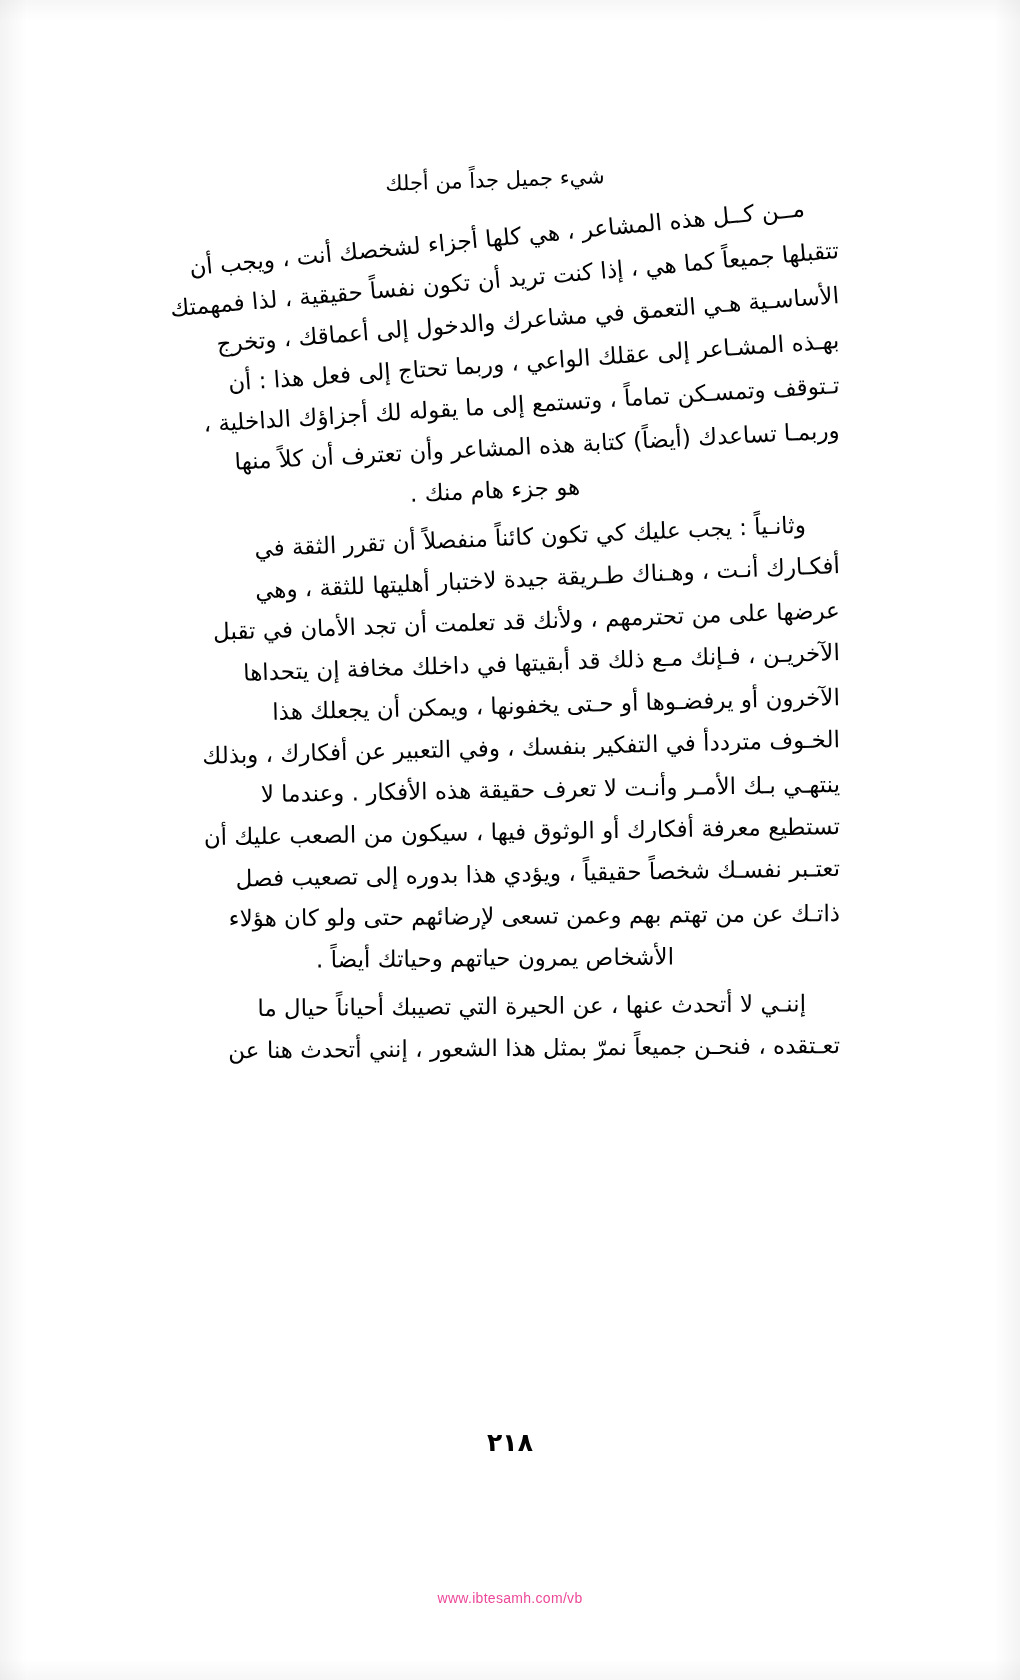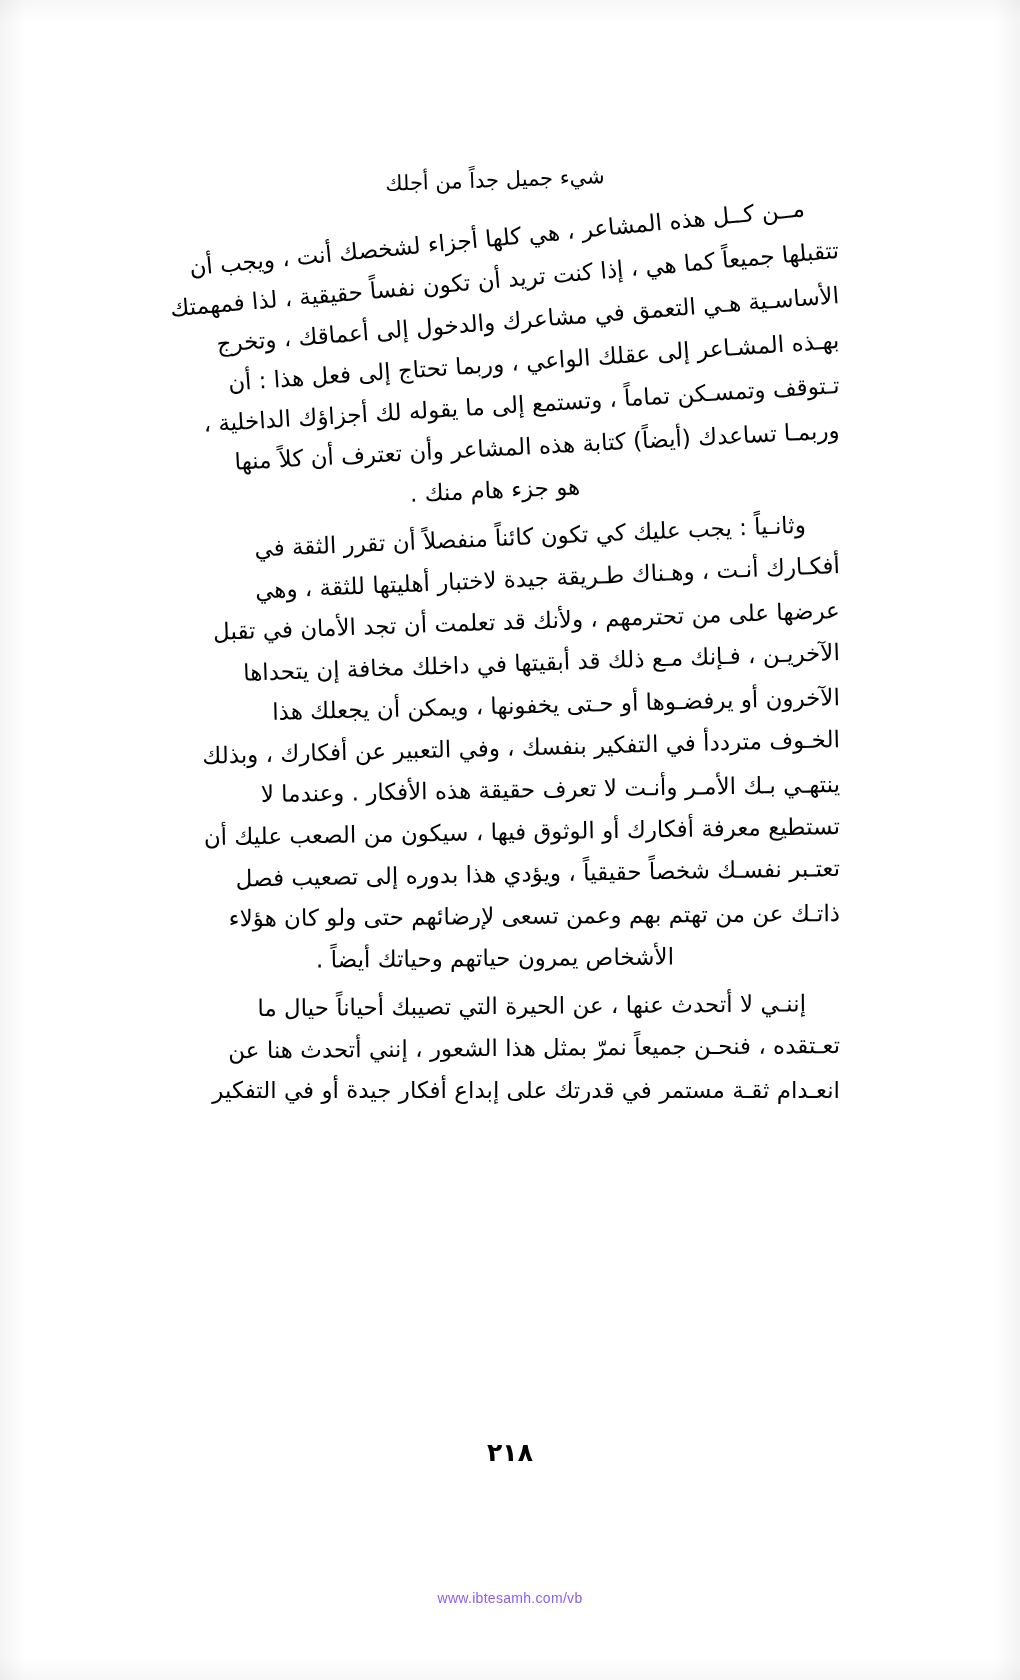--- a/index.html
+++ b/index.html
@@ -89,21 +89,20 @@
   .page-number {
     position: absolute;
     left: 0;
     right: 0;
     top: 1428px;
     text-align: center;
     font-size: 25px;
     color: #000000;
     letter-spacing: 1px;
     font-weight: 600;
-    margin-top: 10px;
   }
 
   
   .watermark {
     position: absolute;
     left: 0;
     right: 0;
     top: 1590px;
     text-align: center;
     font-size: 14px;
@@ -144,22 +143,21 @@
       <span class="ln r-10">ينتهـي بـك الأمـر وأنـت لا تعرف حقيقة هذه الأفكار . وعندما لا</span>
       <span class="ln r-10">تستطيع معرفة أفكارك أو الوثوق فيها ، سيكون من الصعب عليك أن</span>
       <span class="ln r-10">تعتـبر نفسـك شخصاً حقيقياً ، ويؤدي هذا بدوره إلى تصعيب فصل</span>
       <span class="ln r-05">ذاتـك عن من تهتم بهم وعمن تسعى لإرضائهم حتى ولو كان هؤلاء</span>
       <span class="ln r-05 center">الأشخاص يمرون حياتهم وحياتك أيضاً .</span>
     </div>
 
     <div class="para">
       <span class="ln r-05 indent">إننـي لا أتحدث عنها ، عن الحيرة التي تصيبك أحياناً حيال ما</span>
       <span class="ln r-05">تعـتقده ، فنحـن جميعاً نمرّ بمثل هذا الشعور ، إنني أتحدث هنا عن</span>
-      <span class="ln r-00">انعـدام ثقـة مستمر في قدرتك على إبداع أفكار جيدة أو في التفكير</span>
     </div>
 
   </div>
 
   <div class="page-number">٢١٨</div>
 
-  <div class="watermark" style="color: #8b5cf6;">www.ibtesamh.com/vb</div>
+  <div class="watermark" style="color: #ec4899;">www.ibtesamh.com/vb</div>
 
 </div>
 
 </body></html>

